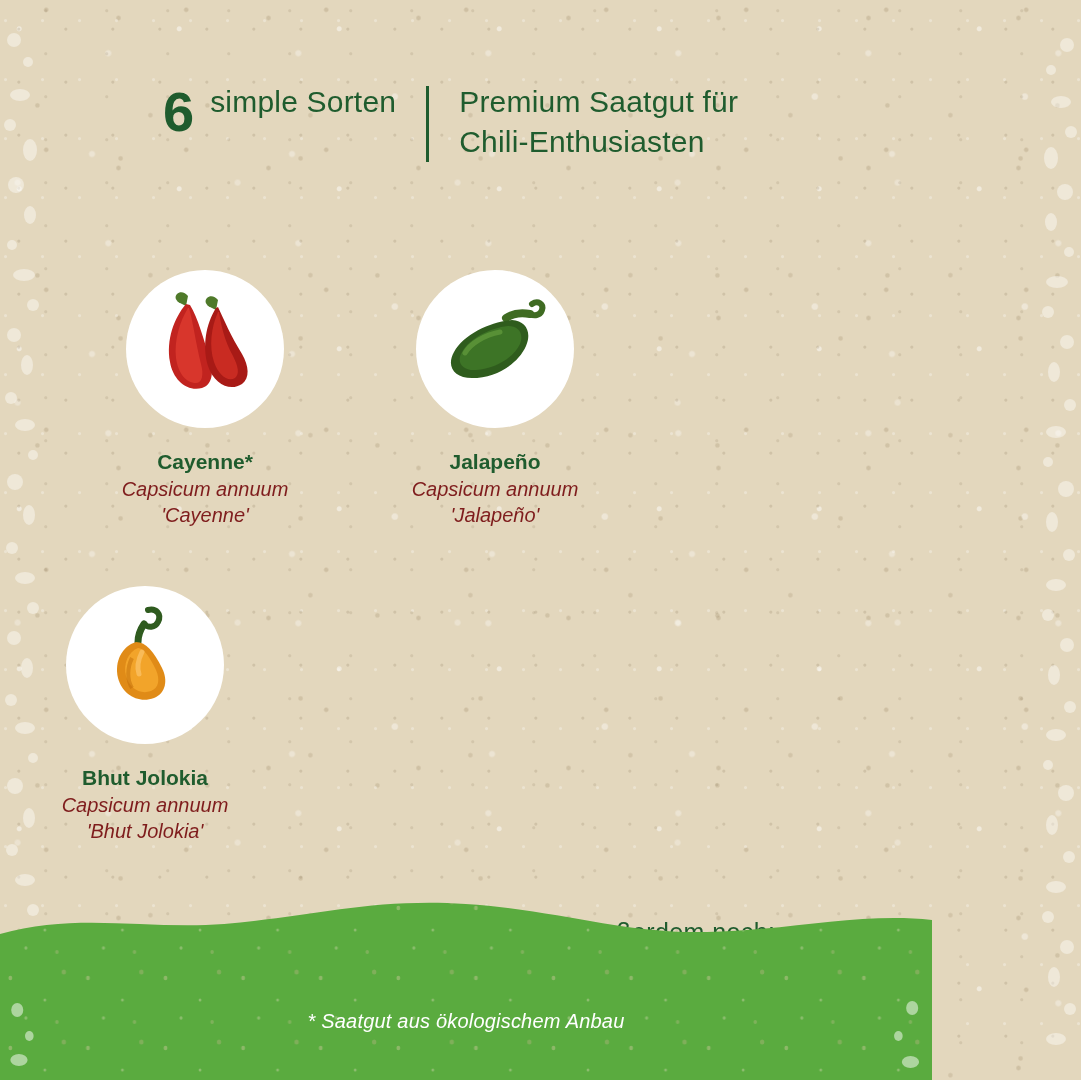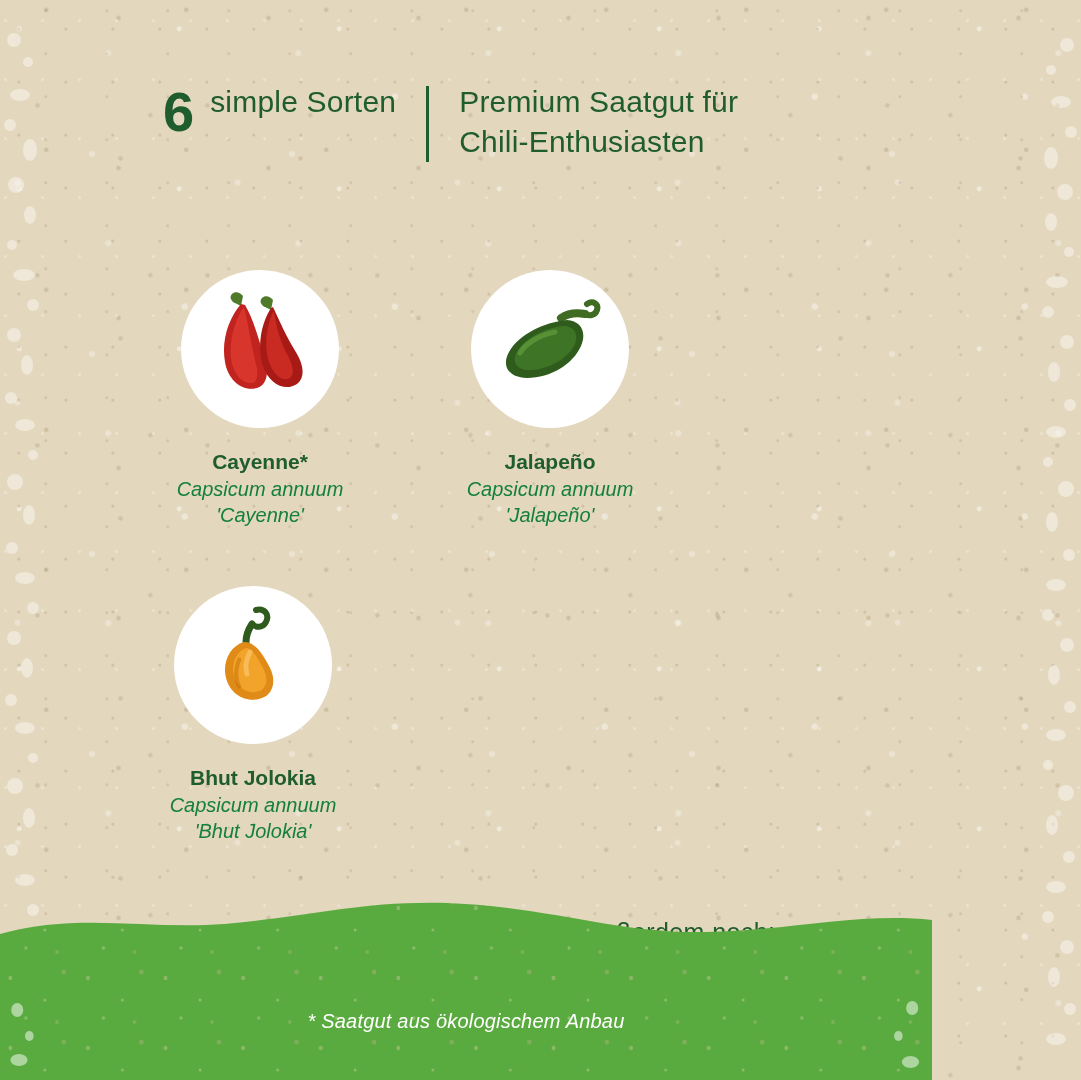--- a/index.html
+++ b/index.html
@@ -123,27 +123,27 @@
     margin-top: 22px;
     font-size: 21px;
     font-weight: bold;
     color: #1f5c2e;
     text-align: center;
   }
   .card-latin {
     margin-top: 3px;
     font-size: 20px;
     font-style: italic;
-    color: #15803d;
+    color: #7f1d1d;
     text-align: center;
     line-height: 1.28;
   }
 
-  .row1 { padding-left: 115px; }
-  .row2 { padding-left: 108px; margin-top: 58px; }
+  .row1 { padding-left: 60px; }
+  .row2 { margin-top: 58px; }
 
   
   .more {
     position: absolute;
     left: 508px;
     top: 918px;
   }
   .more-title {
     font-size: 25px;
     color: #1f5c2e;

